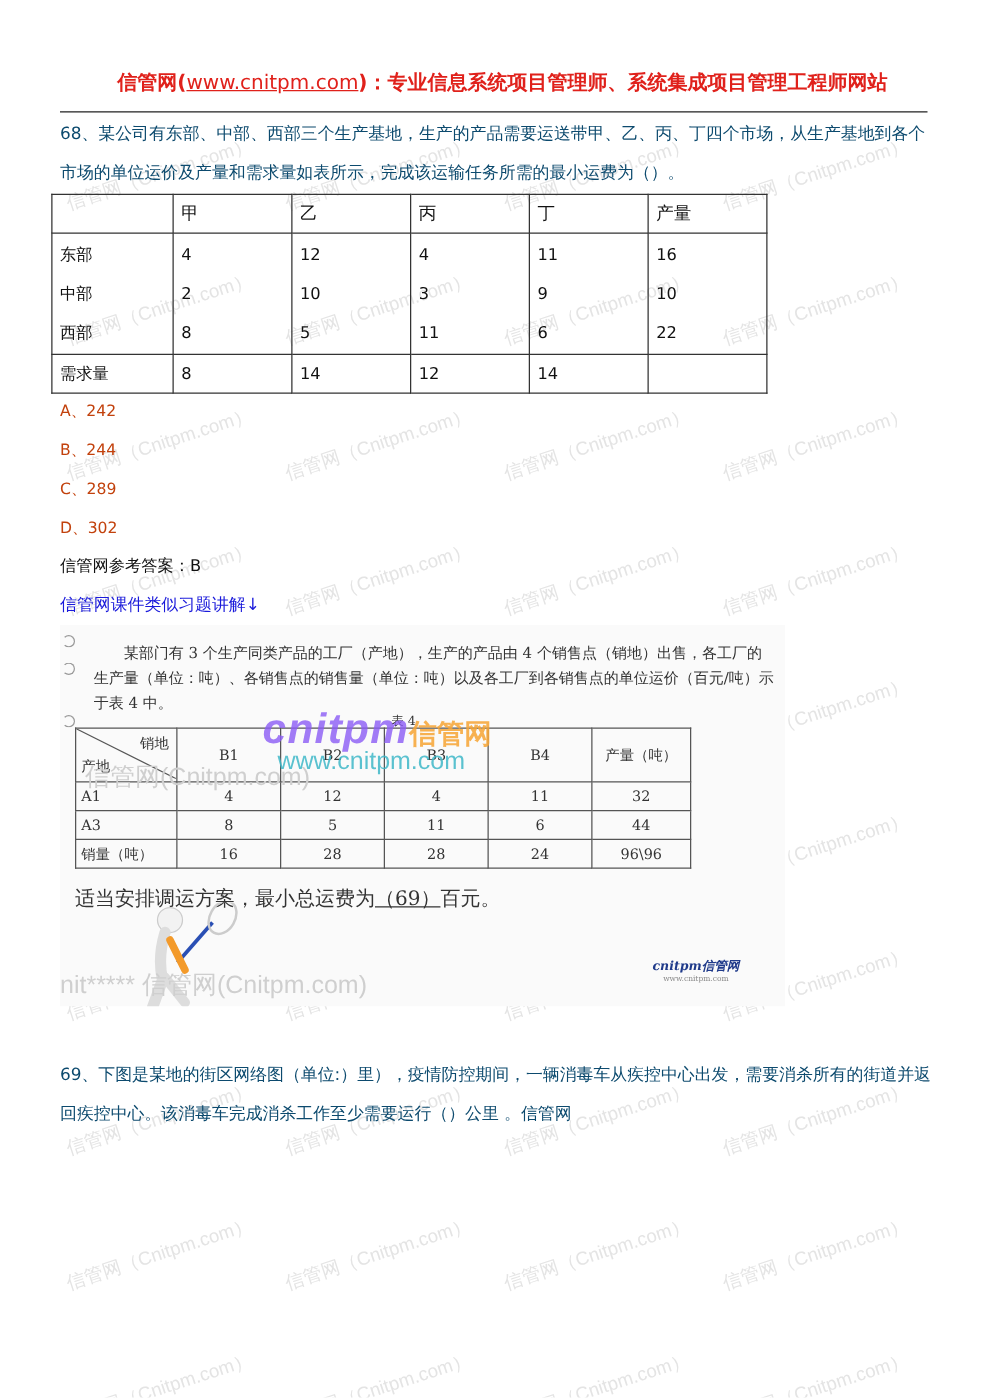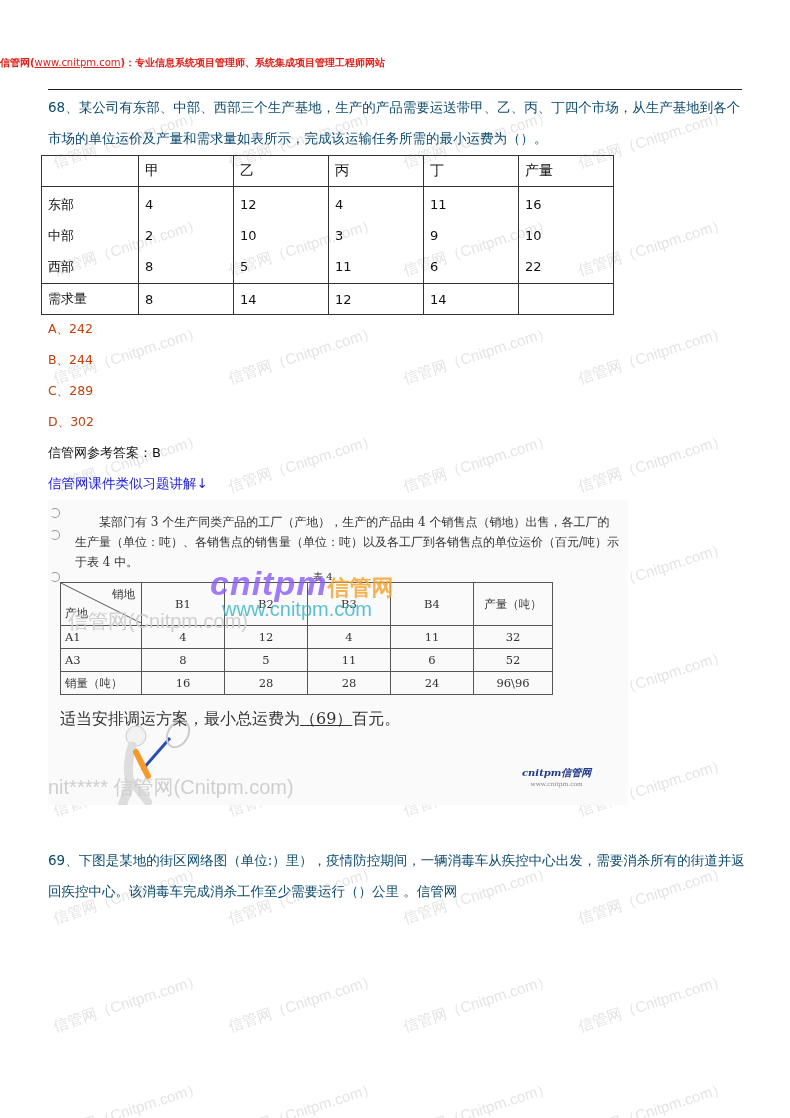--- a/index.html
+++ b/index.html
@@ -8,22 +8,22 @@
       background: #ffffff; font-family: "DejaVu Sans", "Liberation Sans", sans-serif;
       color: #111;
     }
     .watermark-layer { position: absolute; inset: 0; pointer-events: none; z-index: 0; }
     .wm {
       position: absolute; font-size: 15px; color: #e4e4e4; transform: rotate(-18deg);
       white-space: nowrap; font-family: "Liberation Sans", sans-serif;
     }
     .content { position: absolute; inset: 0; z-index: 1; }
     .site-header {
-      position: absolute; top: 56px; left: 0; width: 710px; text-align: left;
-      font-size: 10px; font-weight: bold; color: #e0211b;
+      position: absolute; top: 56px; left: 0; width: 710px; text-align: right;
+      font-size: 16px; font-weight: bold; color: #e0211b;
     }
     .site-header .link { color: #e0211b; text-decoration: underline; font-weight: normal; }
     .header-rule { position: absolute; top: 89px; left: 48px; width: 694px; height: 1px; background: #222; }
     .q-text {
       position: absolute; left: 48px; width: 700px; font-size: 13.5px; line-height: 31px; color: #0c4a6e;
     }
     table.q-table {
       position: absolute; top: 155px; left: 41px; border-collapse: collapse; font-size: 13px;
     }
     .q-table td { border: 1px solid #333; padding: 0 6px; vertical-align: middle; }
@@ -210,21 +210,21 @@
             <td>4</td>
             <td>11</td>
             <td>32</td>
       </tr>
       <tr>
         <td class="left-col">A3</td>
             <td>8</td>
             <td>5</td>
             <td>11</td>
             <td>6</td>
-            <td>52</td>
+            <td>44</td>
       </tr>
       <tr>
         <td class="left-col">销量（吨）</td>
             <td>16</td>
             <td>28</td>
             <td>28</td>
             <td>24</td>
             <td>96\96</td>
       </tr>
     </tbody>

